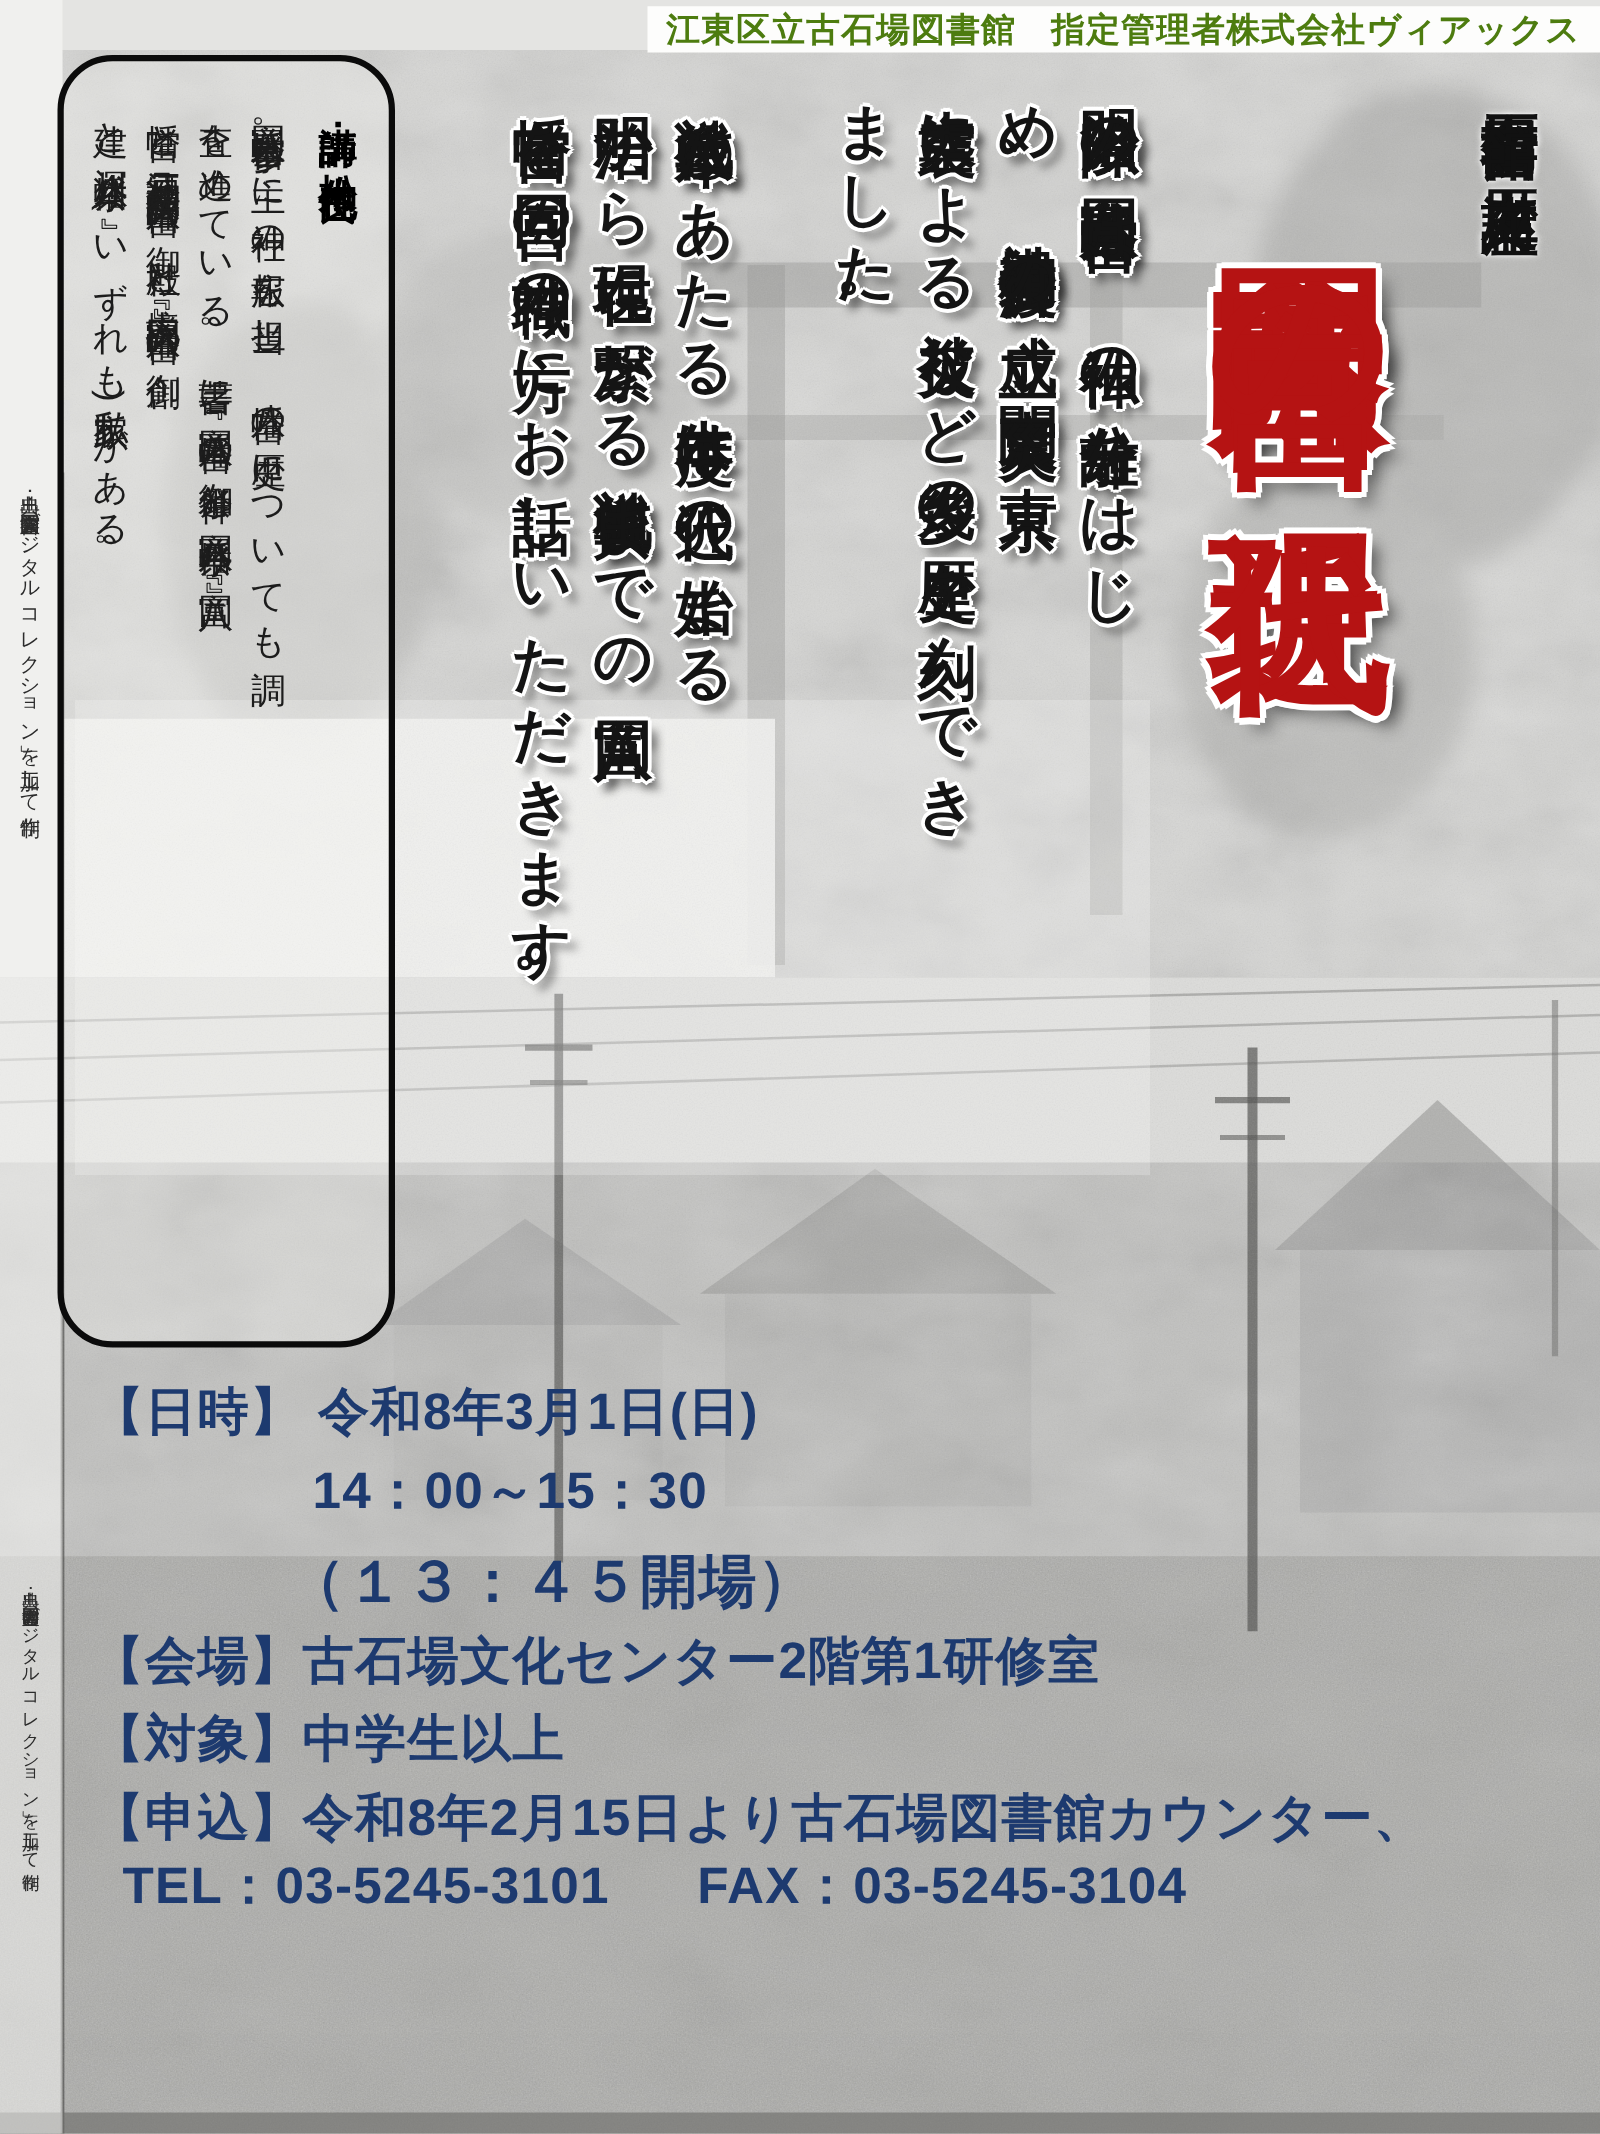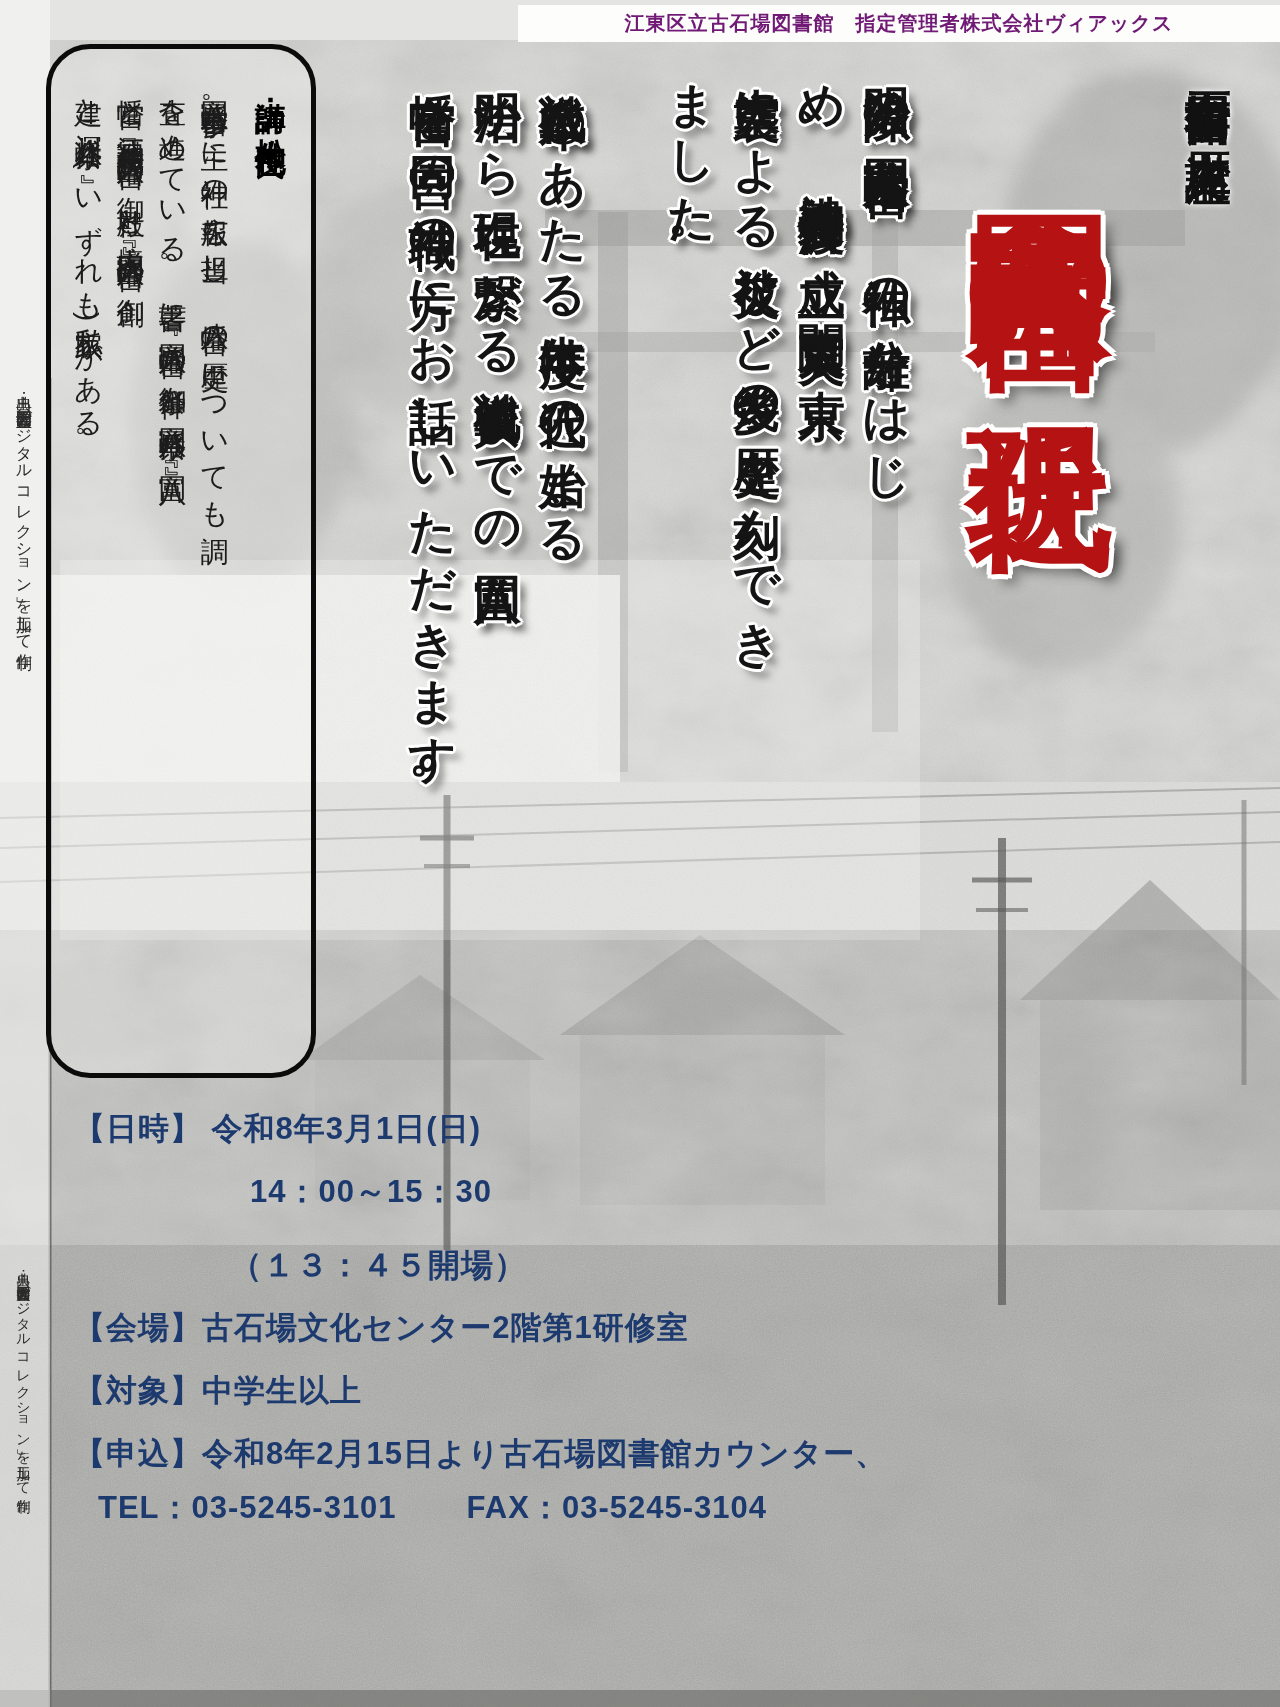--- a/index.html
+++ b/index.html
@@ -20,21 +20,21 @@
     color:#2b2b2b; font-weight:400;
   }
   .credit-top{left:13px; top:383px; font-size:16px;}
   .credit-bottom{left:15px; top:1262px; font-size:14px;}
 
   .header-bar{
     position:absolute; top:5px; right:0; width:762px; height:37px;
     background:#fdfdfc; display:flex; align-items:center; justify-content:center;
   }
   .header-bar span{
-    color:#701a75; font-size:20px; font-weight:700; letter-spacing:1px;
+    color:#4d7c0f; font-size:27px; font-weight:700; letter-spacing:1px;
     font-family:"Liberation Sans","DejaVu Sans",sans-serif;
   }
 
   .course-title{
     position:absolute; top:54px; right:36px;
     writing-mode:vertical-rl; color:#111; font-weight:900;
     font-size:46px; letter-spacing:2px; line-height:70px;
     font-family:"Liberation Sans","DejaVu Sans",sans-serif;
     text-shadow:0 0 6px rgba(255,255,255,.9), 0 0 2px rgba(255,255,255,.9);
   }
@@ -78,23 +78,23 @@
     font-family:"Liberation Sans","DejaVu Sans",sans-serif;
     font-weight:400; font-size:28px; letter-spacing:2px; line-height:42px;
     color:#1c1c1c;
   }
 
   .info{
     position:absolute; left:74px; top:1102px; width:1170px;
     color:#1d3a6f; font-weight:700;
     font-family:"Liberation Sans","DejaVu Sans",sans-serif;
   }
-  .iline{font-size:31px; line-height:54px; letter-spacing:1px; white-space:nowrap;}
+  .iline{font-size:41px; line-height:54px; letter-spacing:1px; white-space:nowrap;}
   .mb{margin-bottom:9px;}
-  .small{font-size:32px;margin-top:19px;}
+  .small{font-size:46px;margin-top:19px;}
   .ind-a{padding-left:176px;}
   .ind-b{padding-left:156px;}
   .ind-c{padding-left:24px;}
   .tel-row{display:flex; gap:70px;}
 </style>
 </head>
 <body>
 
 <div class="poster">
 

